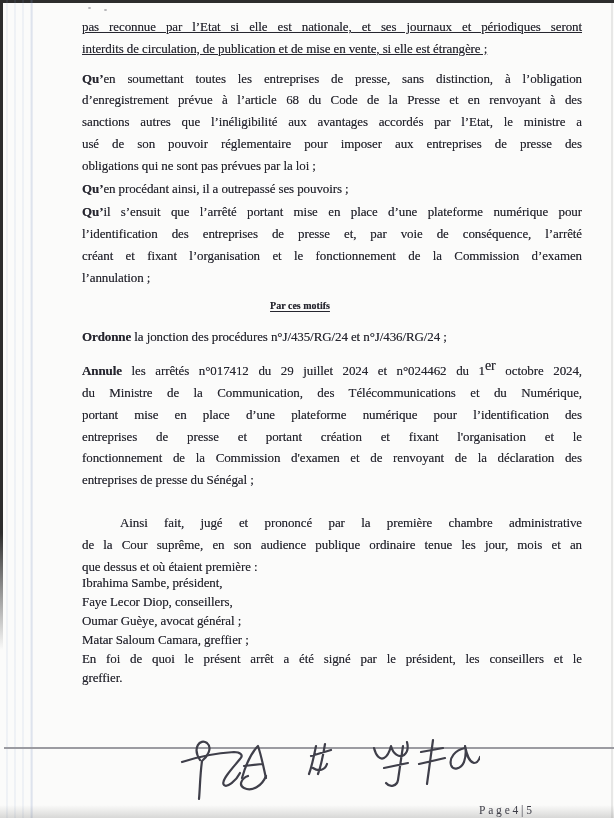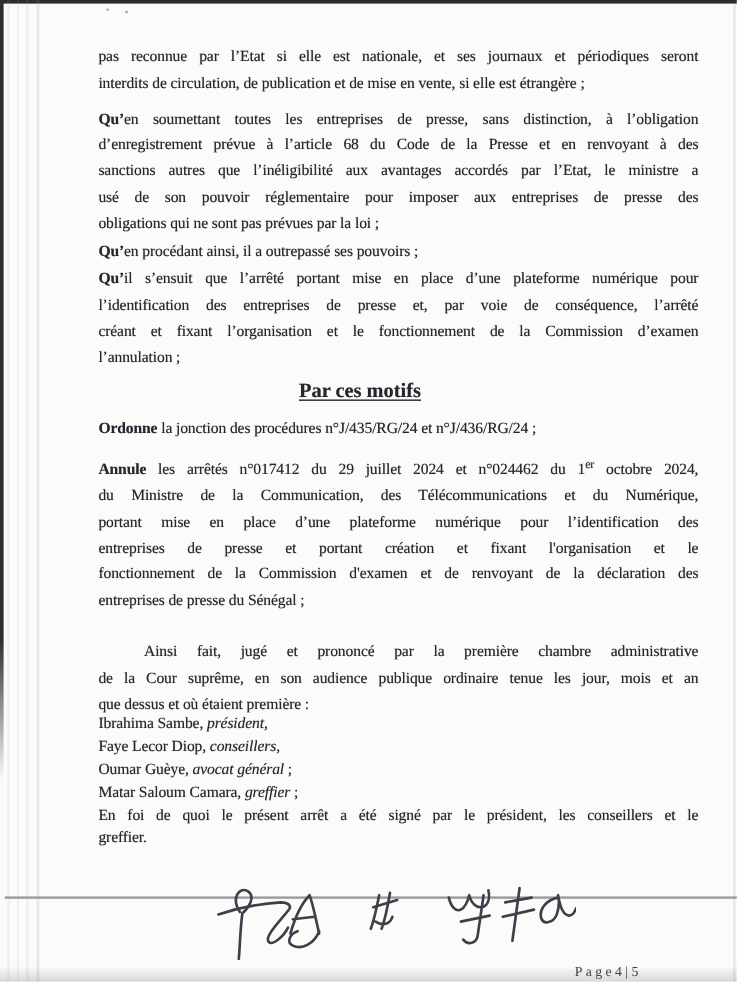--- a/index.html
+++ b/index.html
@@ -27,37 +27,37 @@
 
   
   .doc{position:absolute;left:82px;top:0;width:500px;
     text-shadow:0 0 0.6px rgba(38,38,48,0.55);}
   .para{margin:0;}
   .ln{font-size:13px;line-height:21.8px;letter-spacing:-0.1px;
     text-align:justify;text-align-last:justify;}
   .ln.last{text-align:left;text-align-last:left;}
   .lead{font-weight:bold;}
   .indent{padding-left:38px;}
-  sup{font-size:10px;vertical-align:super;line-height:0;}
+  sup{font-size:14px;vertical-align:super;line-height:0;}
 
-  .motifs{font-size:17px;font-weight:bold;text-decoration:underline;
+  .motifs{font-size:10px;font-weight:bold;text-decoration:underline;
     text-underline-offset:2px;text-align:center;position:relative;left:-32px;
     line-height:21.8px;}
 
-  .mt-p1{margin-top:36px;}
+  .mt-p1{margin-top:16px;text-decoration:underline;}
   .mt-p2{margin-top:8px;}
   .mt-p3{margin-top:1px;}
   .mt-p4{margin-top:2px;}
   .mt-h {margin-top:6px;}
   .mt-p5{margin-top:10px;}
   .mt-p6{margin-top:12px;}
   .mt-p7{margin-top:21px;}
   .att{margin-top:-4px;}
   .att .ln{line-height:19px;}
-  .role{font-style:italic;}
+  .role{}
 
   
   .rule{position:absolute;left:4px;right:0;top:747px;height:2px;background:#9b9ba1;}
   .sig-svg{position:absolute;left:170px;top:730px;}
   .pagelabel{position:absolute;top:760px;left:479px;font-size:11.5px;
     letter-spacing:2.8px;color:#3c3c46;margin-top:44px;}
 </style>
 </head>
 <body>
 

